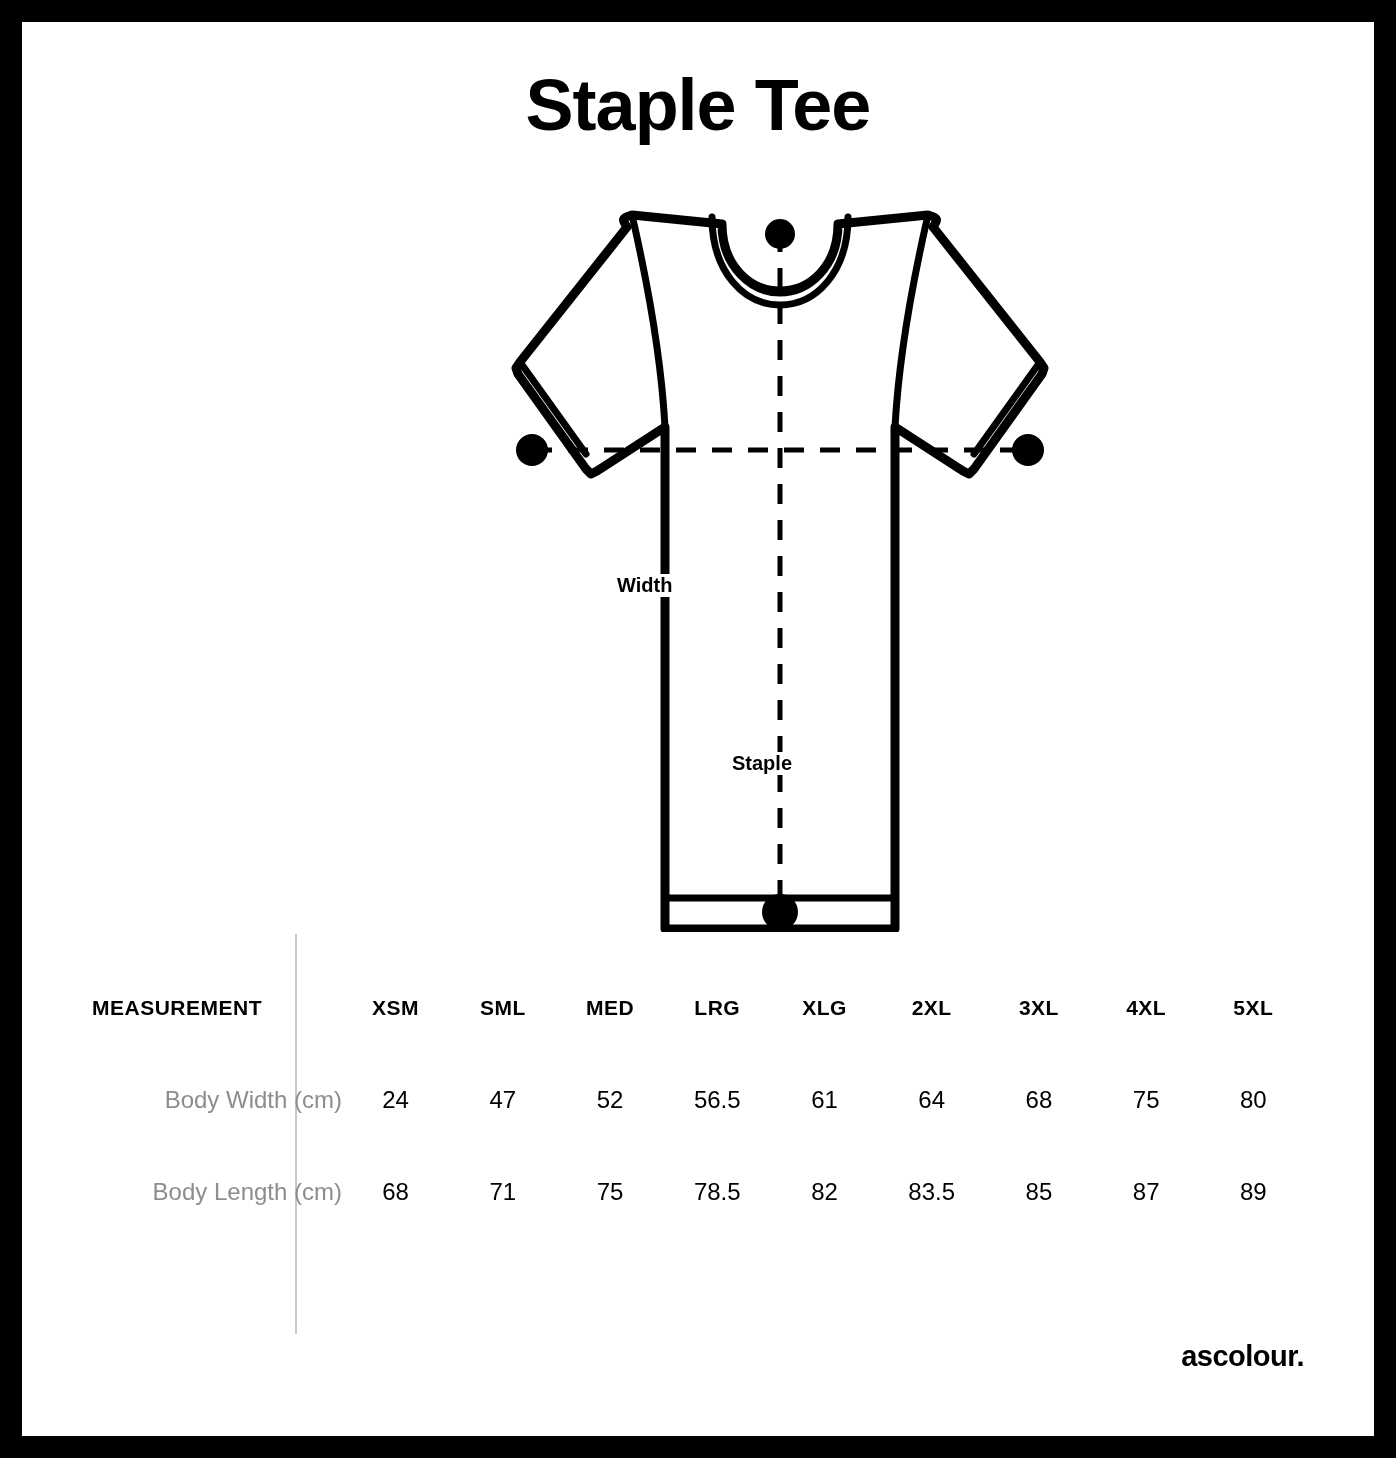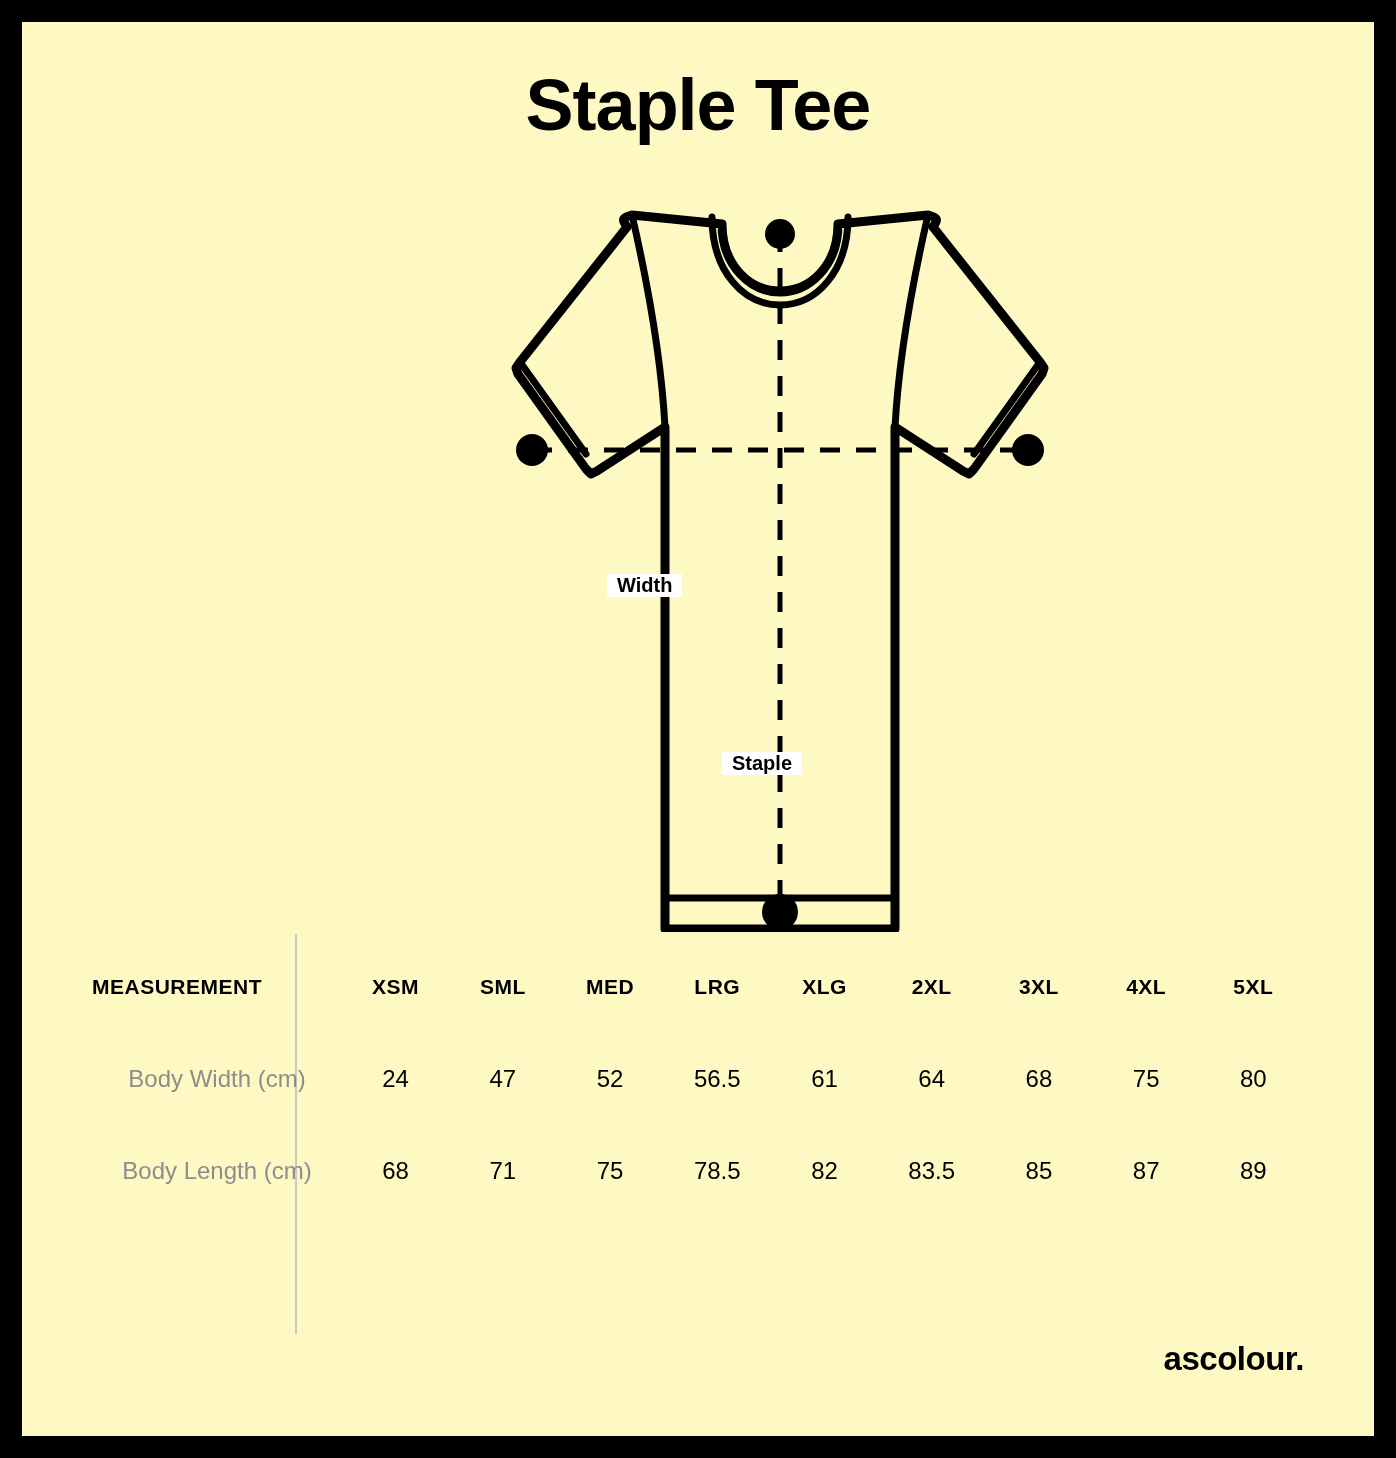--- a/index.html
+++ b/index.html
@@ -12,21 +12,21 @@
     height: 1458px;
     font-family: "Liberation Sans", sans-serif;
     overflow: hidden;
   }
   .page {
     position: absolute;
     left: 22px;
     top: 22px;
     width: 1352px;
     height: 1414px;
-    background: #fef9c3;
+    background: #ffffff;
     box-sizing: border-box;
   }
   .title {
     position: absolute;
     top: 42px;
     left: 0;
     width: 100%;
     text-align: center;
     font-size: 72px;
     font-weight: bold;
@@ -52,21 +52,21 @@
     left: 585px;
     top: 402px;
   }
   .label-length {
     left: 700px;
     top: 580px;
   }
   
   .table-wrap {
     position: absolute;
-    top: 919px;
+    top: 940px;
     left: 70px;
     width: 1215px;
   }
   table.size-table {
     border-collapse: collapse;
     width: 100%;
     table-layout: fixed;
   }
   table.size-table th, table.size-table td {
     padding: 0;
@@ -89,21 +89,21 @@
   thead th.col-measure {
     text-align: left;
   }
   tbody td {
     font-size: 24px;
     color: #000;
     text-align: center;
     font-weight: normal;
   }
   tbody td.col-measure {
-    text-align: center;
+    text-align: right;
     color: #8d8d8d;
     font-size: 24px;
   }
   .vrule {
     position: absolute;
     left: 273px;
     top: 912px;
     width: 2px;
     height: 400px;
     background: #c9c9c9;
@@ -113,21 +113,21 @@
     left: 72px;
     top: 1326px;
     font-size: 23px;
     font-style: italic;
     color: #8d8d8d;
   }
   .brand {
     position: absolute;
     right: 70px;
     top: 1318px;
-    font-size: 33px;
+    font-size: 29px;
     font-weight: bold;
     letter-spacing: -0.5px;
     color: #000;
   }
 </style>
 </head>
 <body>
 
 <div class="page">
 

